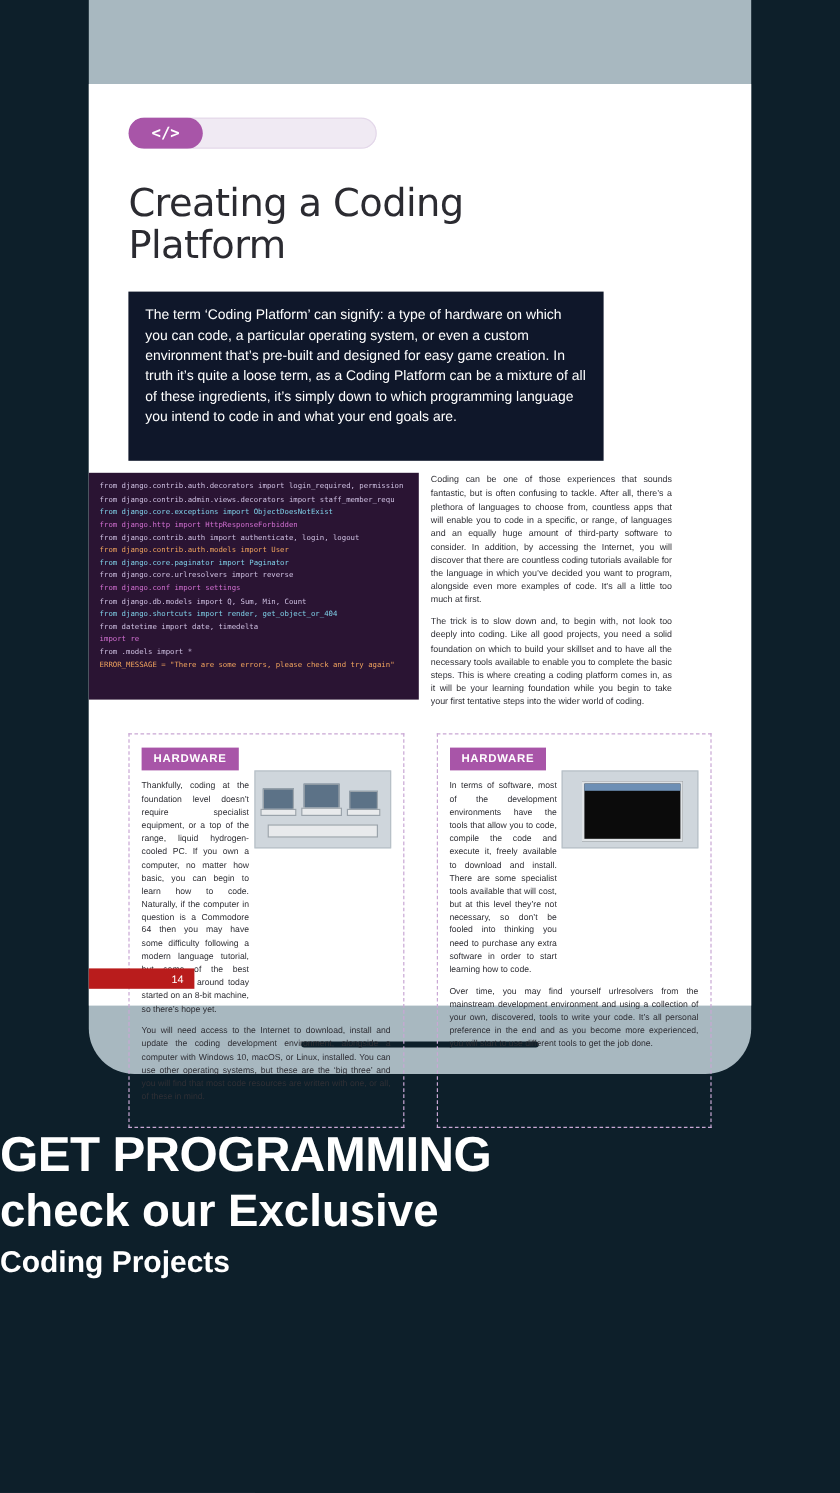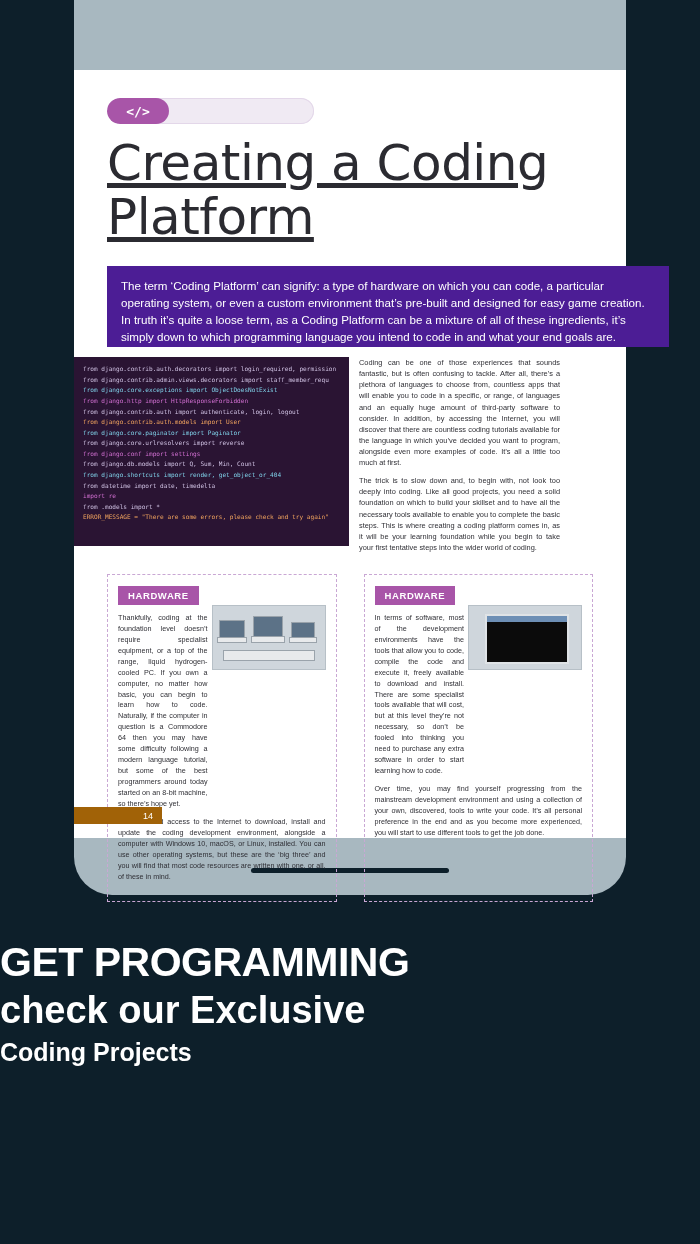--- a/index.html
+++ b/index.html
@@ -80,39 +80,38 @@
     flex: 1;
     display: flex;
     align-items: center;
     padding-left: 9px;
     font-size: 11.5px;
     color: #2c2c33;
   }
 
   
   .headline {
-    margin-top: 12px;
-    font-size: 50px;
+    margin-top: 28px;
+    font-size: 32px;
     line-height: 1.08;
     color: #2b2b31;
     font-family: "DejaVu Sans", sans-serif;
     font-weight: normal;
     letter-spacing: -0.5px;
-    text-decoration: underline;
   }
 
   
   .standfirst {
     margin-top: 22px;
-    background: #4c1d95;
+    background: #0f172a;
     color: #ffffff;
-    padding: 11px 14px 2px 14px;
+    padding: 11px 14px 28px 14px;
     font-size: 11.6px;
     line-height: 1.47;
-    width: 562px;
+    width: 396px;
     box-sizing: border-box;
   }
 
   
   .midrow {
     margin-top: 10px;
     display: flex;
     gap: 10px;
     width: 519px;
     margin-left: -33px;
@@ -218,21 +217,21 @@
     background: #6d8fb5;
   }
 
   
   .folio {
     position: absolute;
     left: 0;
     bottom: 14px;
     width: 88px;
     height: 17px;
-    background: #a16207;
+    background: #b91c1c;
     color: #fff;
     font-size: 9px;
     display: flex;
     align-items: center;
     justify-content: flex-end;
     padding-right: 9px;
     box-sizing: border-box;
   }
 
   
@@ -327,21 +326,21 @@
       </div>
 
       <div class="box">
         <div class="box-title">HARDWARE</div>
         <div class="box-photo">
           <div class="sw-window">
             <div class="sw-bar"></div>
           </div>
         </div>
         <p class="wrap-right">In terms of software, most of the development environments have the tools that allow you to code, compile the code and execute it, freely available to download and install. There are some specialist tools available that will cost, but at this level they’re not necessary, so don’t be fooled into thinking you need to purchase any extra software in order to start learning how to code.</p>
-        <p>Over time, you may find yourself progressing from the mainstream development environment and using a collection of your own, discovered, tools to write your code. It’s all personal preference in the end and as you become more experienced, you will start to use different tools to get the job done.</p>
+        <p>Over time, you may find yourself urlresolvers from the mainstream development environment and using a collection of your own, discovered, tools to write your code. It’s all personal preference in the end and as you become more experienced, you will start to use different tools to get the job done.</p>
       </div>
 
     </div>
   </div>
 
   <div class="folio">14</div>
 </div>
 
 <div class="promo">
   <div class="promo-l1">GET PROGRAMMING</div>

